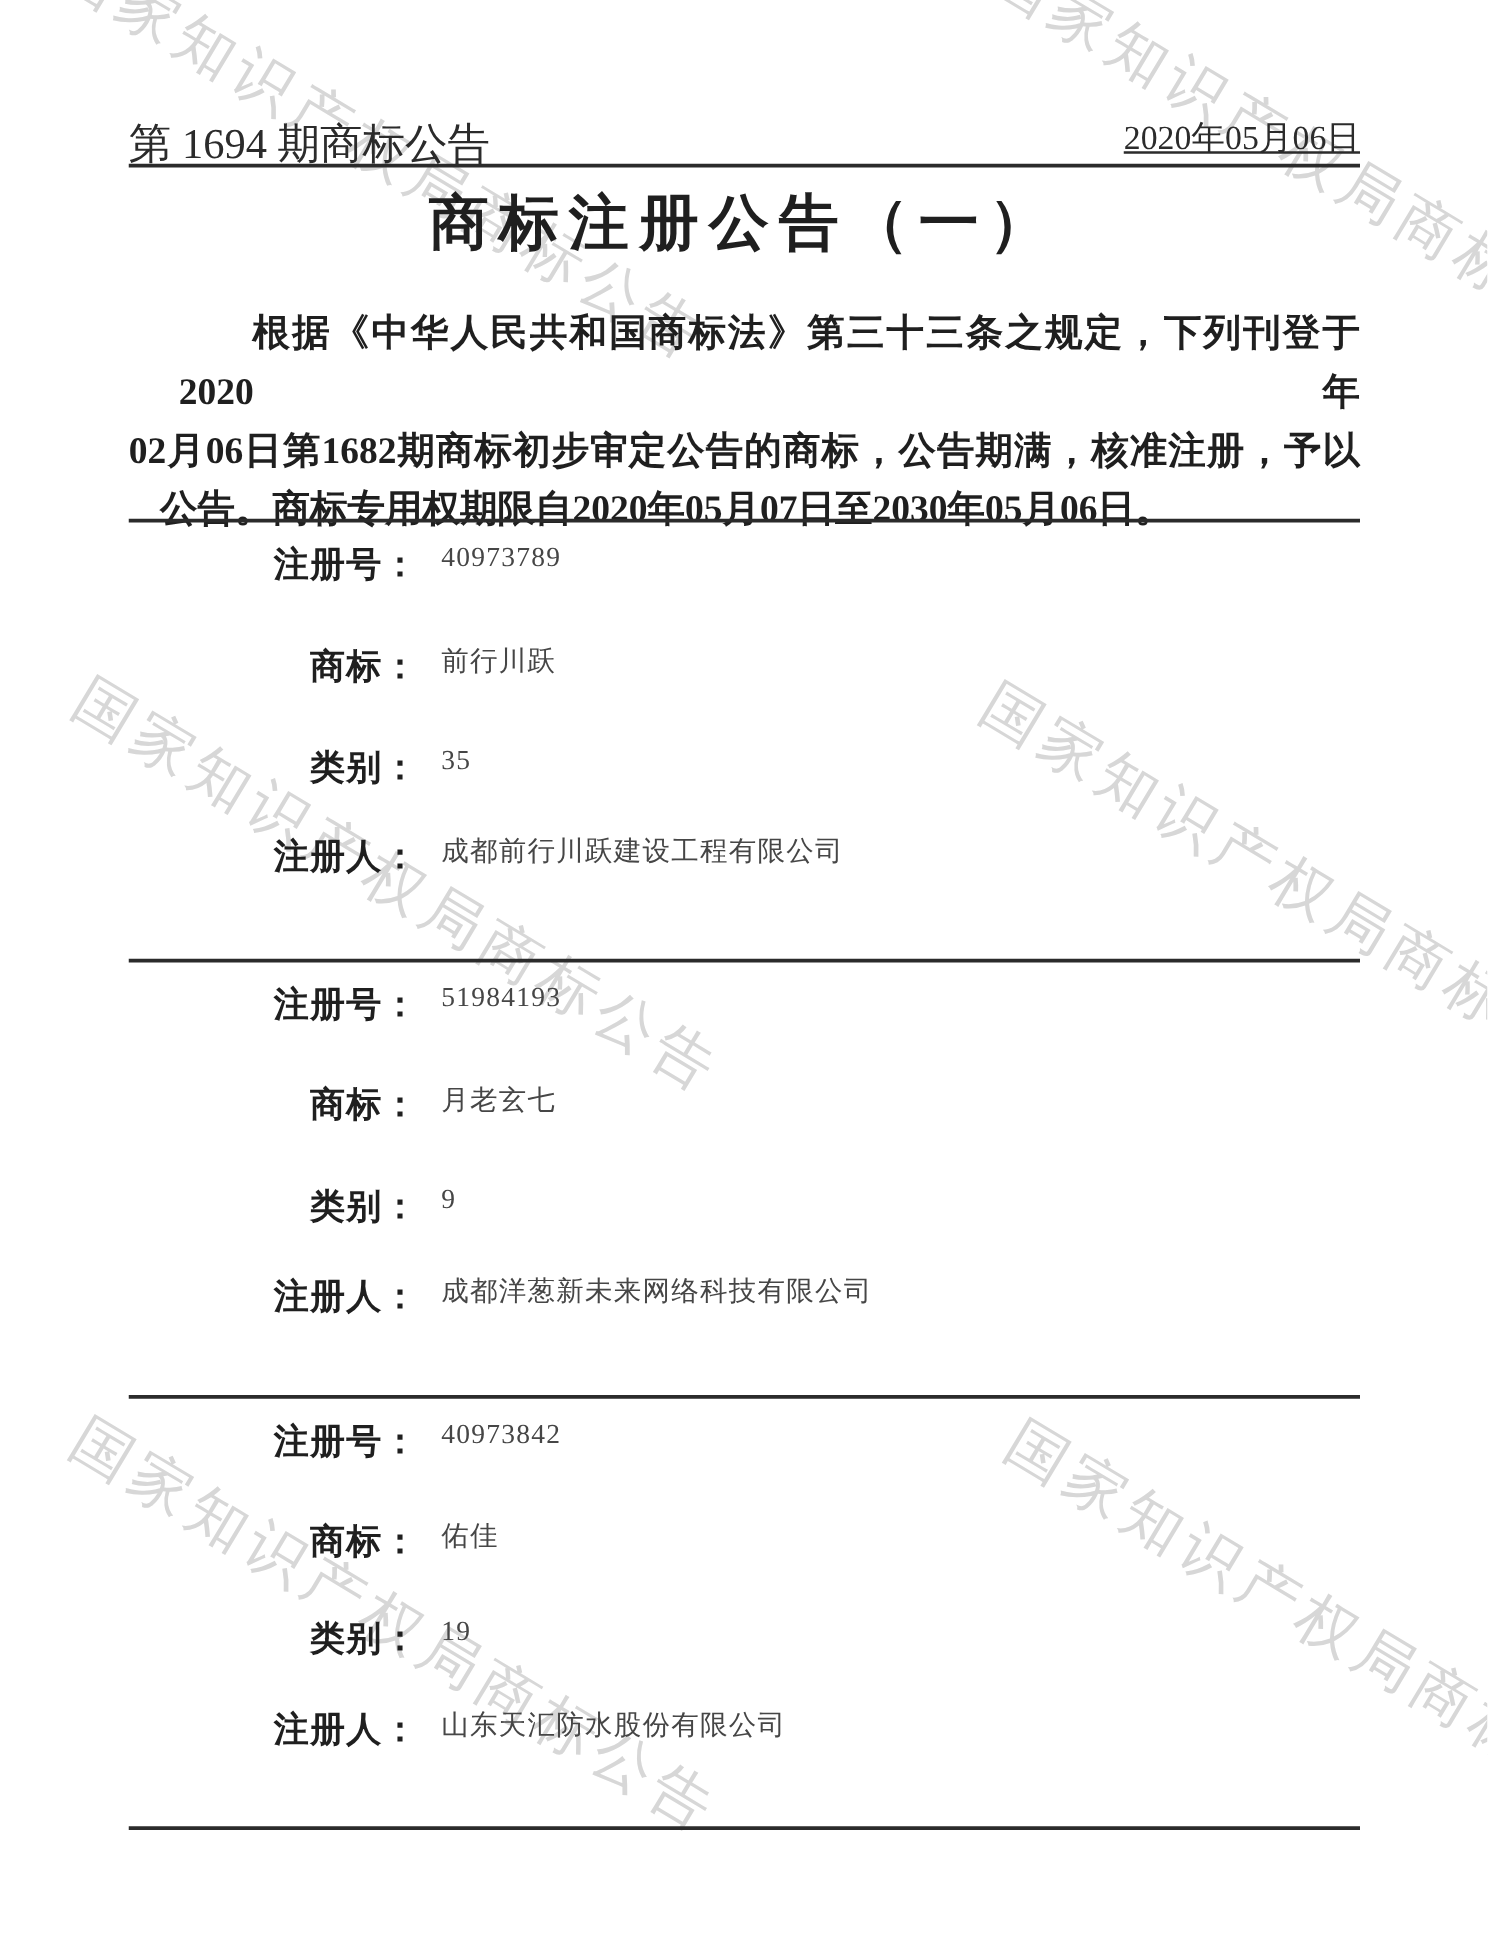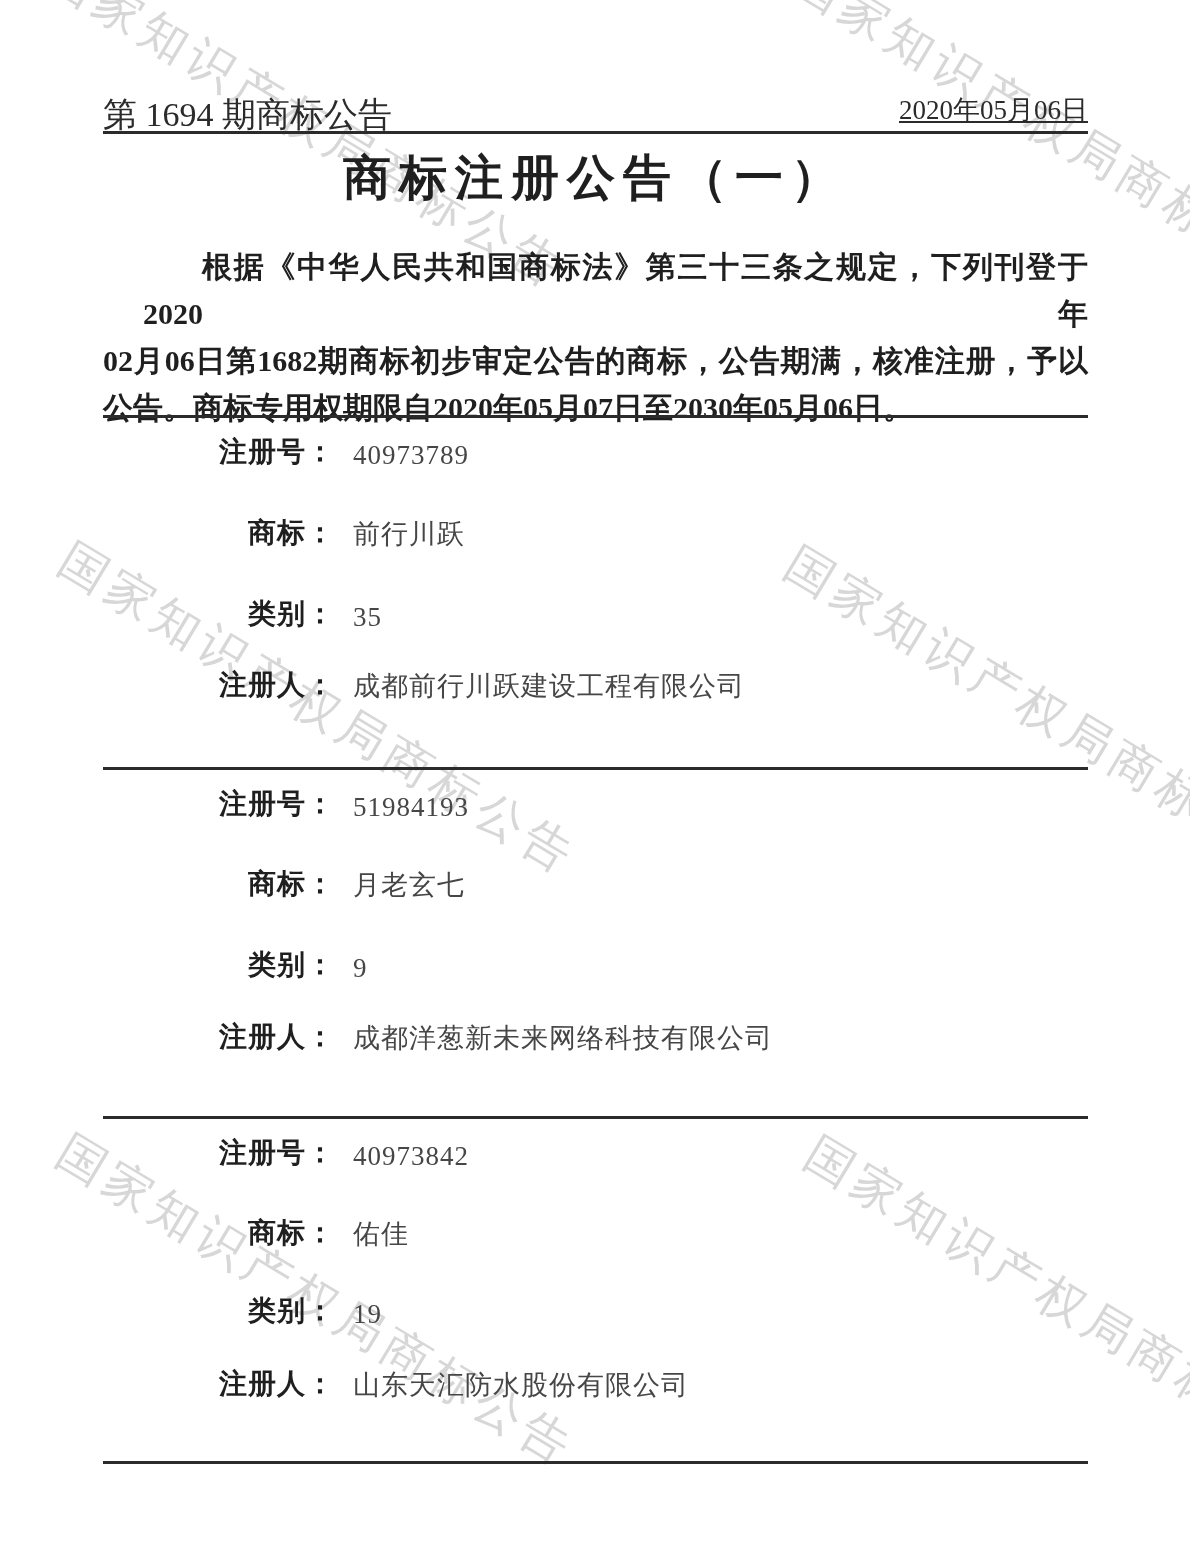--- a/index.html
+++ b/index.html
@@ -57,39 +57,39 @@
     color:var(--ink);z-index:1;
   }
   
   .intro{
     position:absolute;left:103px;top:243px;width:985px;
     font-size:30px;font-weight:bold;line-height:47px;
     color:var(--ink);z-index:1;
   }
   .intro-line{text-align:justify;text-align-last:justify;}
   .intro-line.indent{text-indent:59px;margin-left:40px;}
-  .intro-line.last{text-align-last:left;}
+  .intro-line.last{text-align-last:left;margin-left:25px;}
   
   .sep1{top:415px;}
   .sep2{top:767px;}
   .sep3{top:1116px;}
   .sep-bottom{top:1461px;}
   .row{
     position:absolute;left:103px;width:985px;
-    display:flex;align-items:flex-end;z-index:1;
+    display:flex;align-items:flex-start;z-index:1;
   }
   .lbl{
     display:inline-block;width:232px;text-align:right;
     font-family:"Liberation Sans","DejaVu Sans",sans-serif;
     font-weight:bold;font-size:28px;color:var(--ink);
     letter-spacing:1px;
   }
   .val{
     margin-left:18px;
-    font-size:27px;color:var(--value-color);
+    font-size:22px;color:var(--value-color);
     letter-spacing:1px;
   }
 </style>
 </head>
 <body>
 
 <div class="page">
 
   <div>
     <span class="wm wm1">国家知识产权局商标公告</span>

